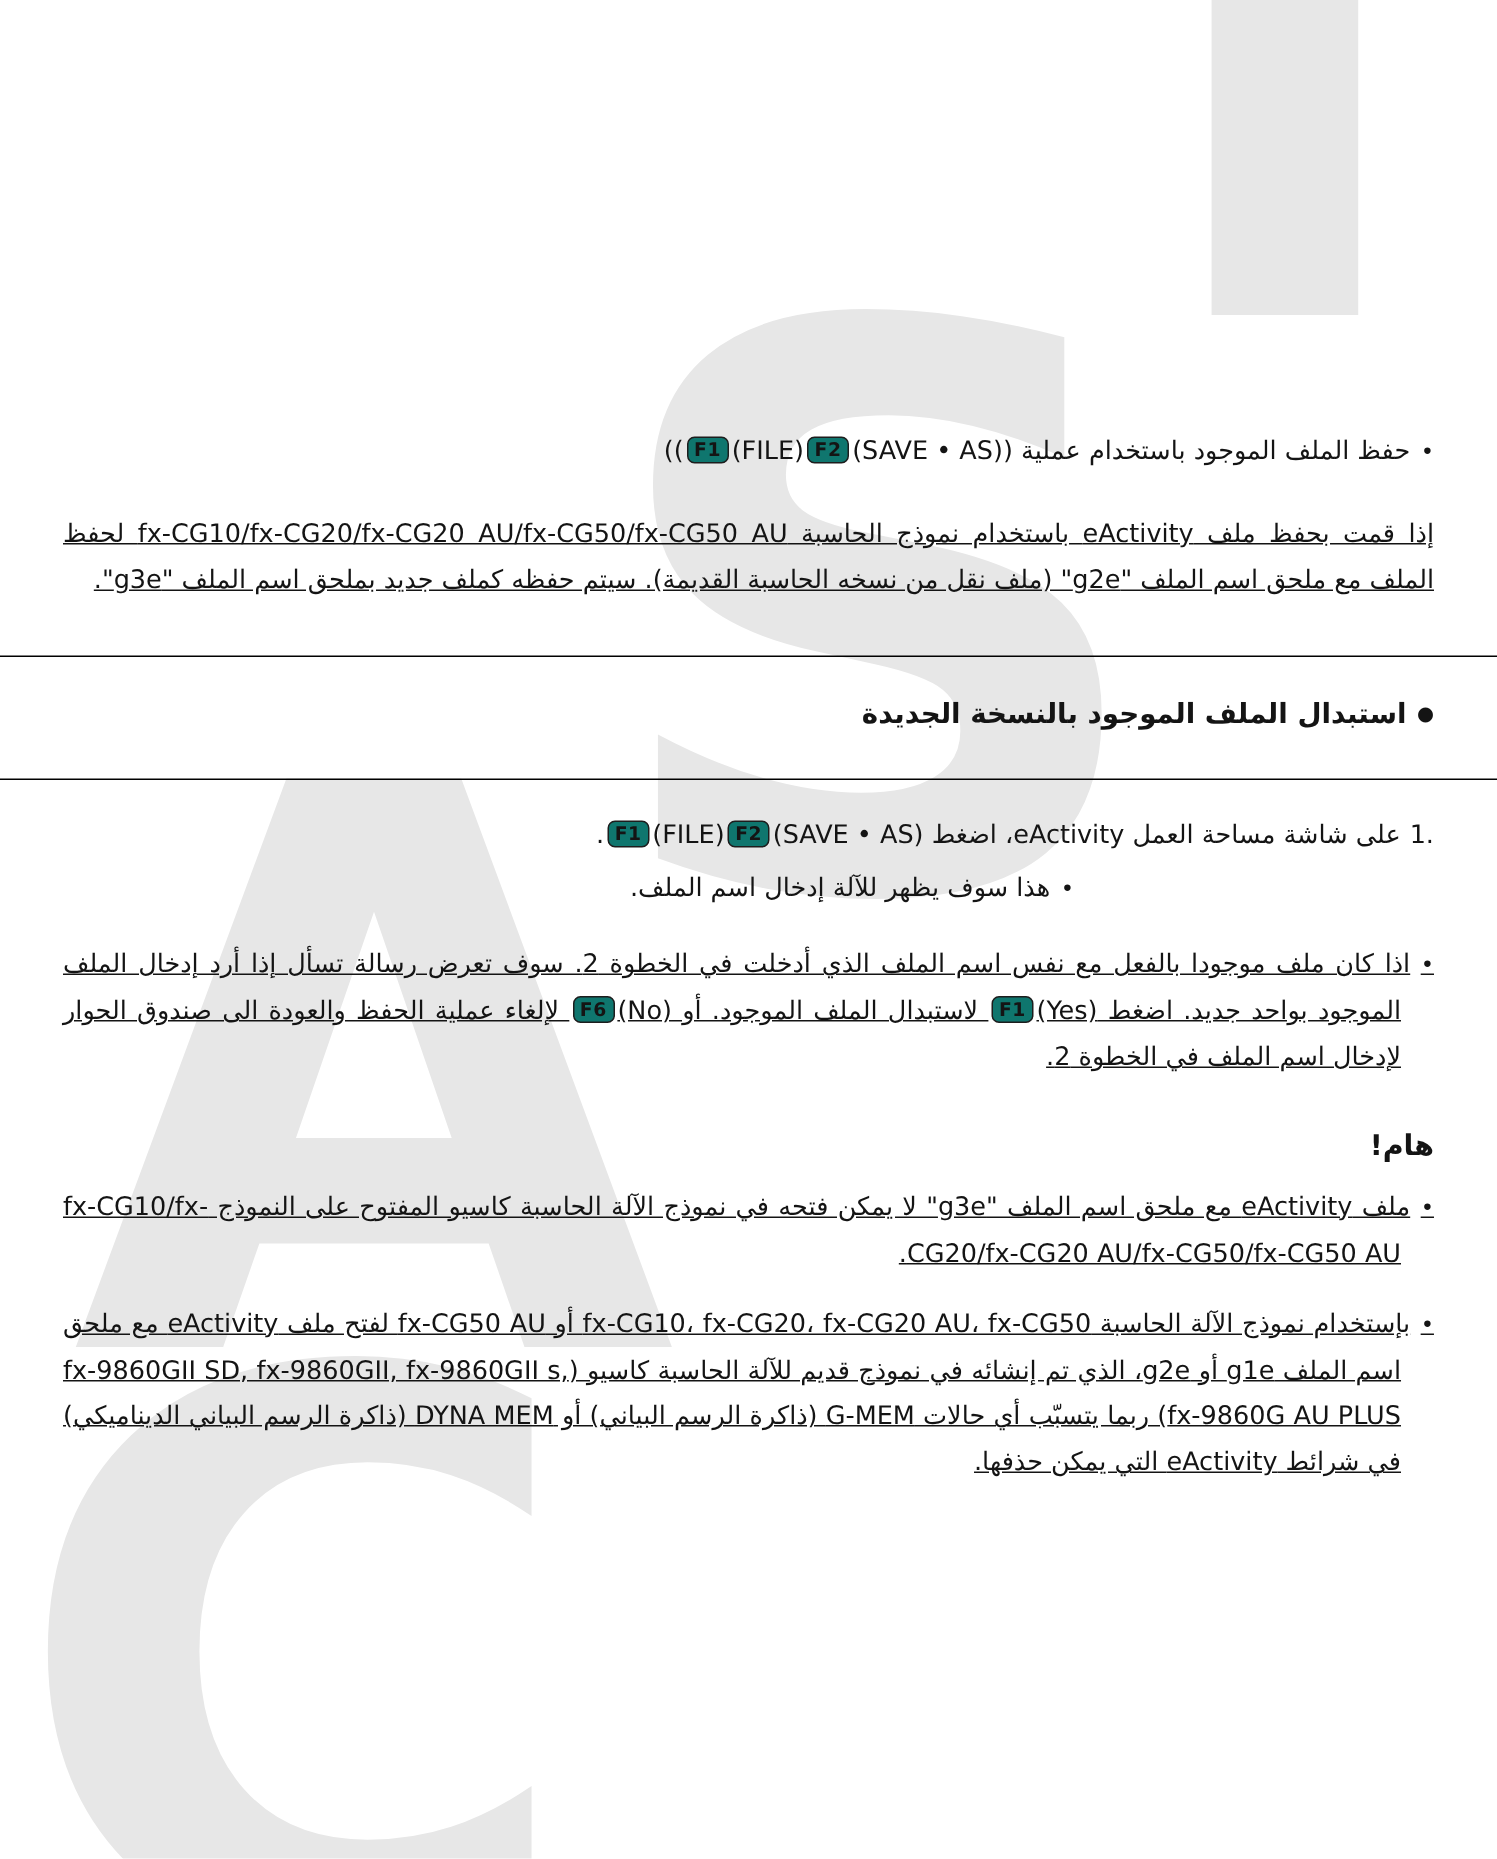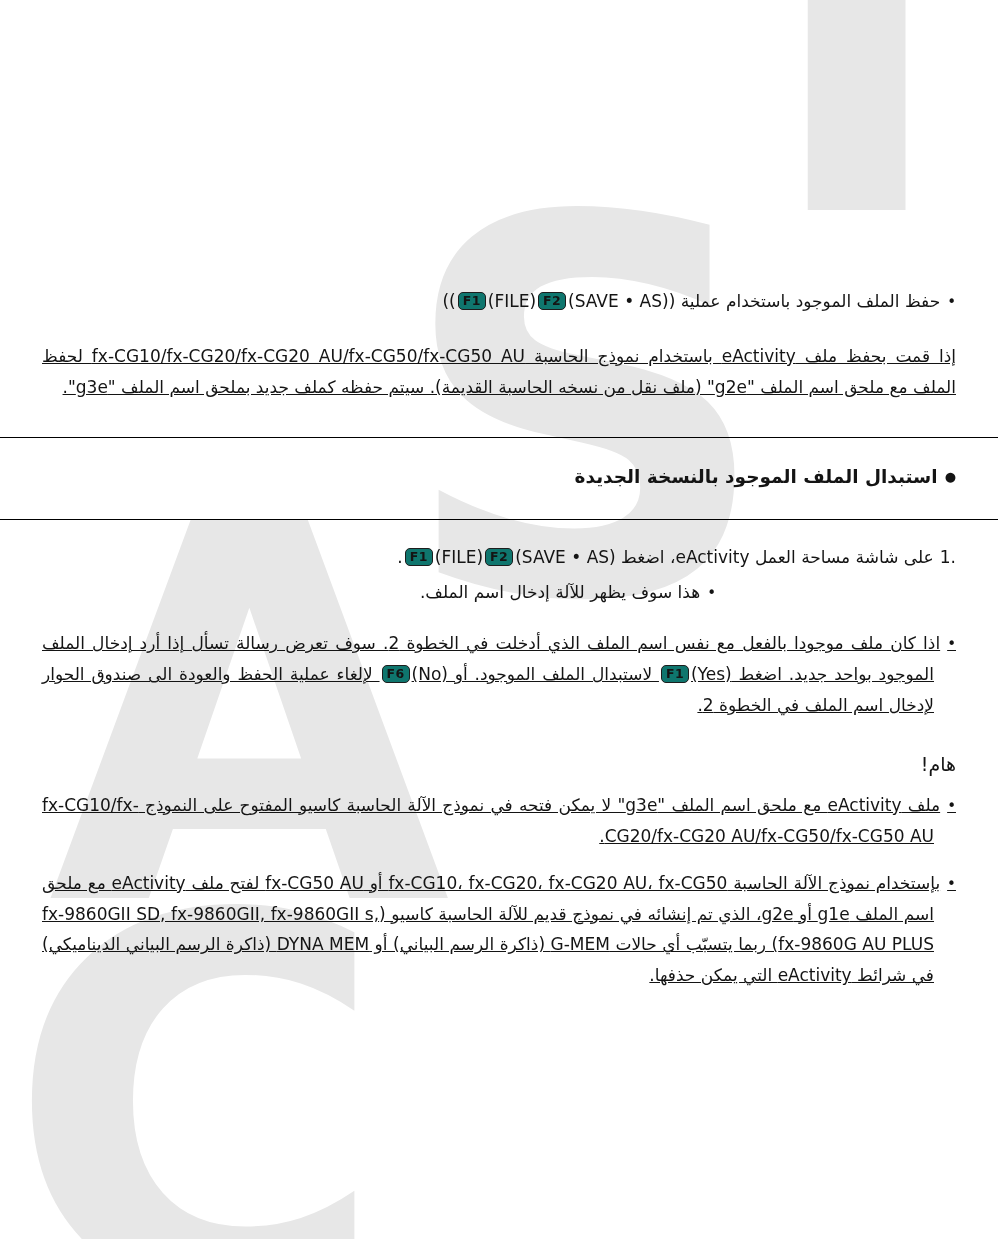--- a/index.html
+++ b/index.html
@@ -38,21 +38,21 @@
   .hang { padding-right:22px; text-indent:-22px; }
   .bullet { font-size:15px; margin-left:7px; }
   .sbullet { font-size:13px; margin-left:7px; vertical-align:2px; }
 
   .section-title {
     font-weight:bold;
     font-size:18.5px;
     margin:0 0 8px 0;
   }
   .important-title {
-    font-weight:normal;
+    font-weight:bold;
     font-size:19px;
     margin:26px 0 8px 0;
   }
 
   .rule {
     border:0;
     border-top:1.8px solid #000;
     margin:34px -42px 22px -42px;
   }
   .rule2 { margin-top:26px; }

